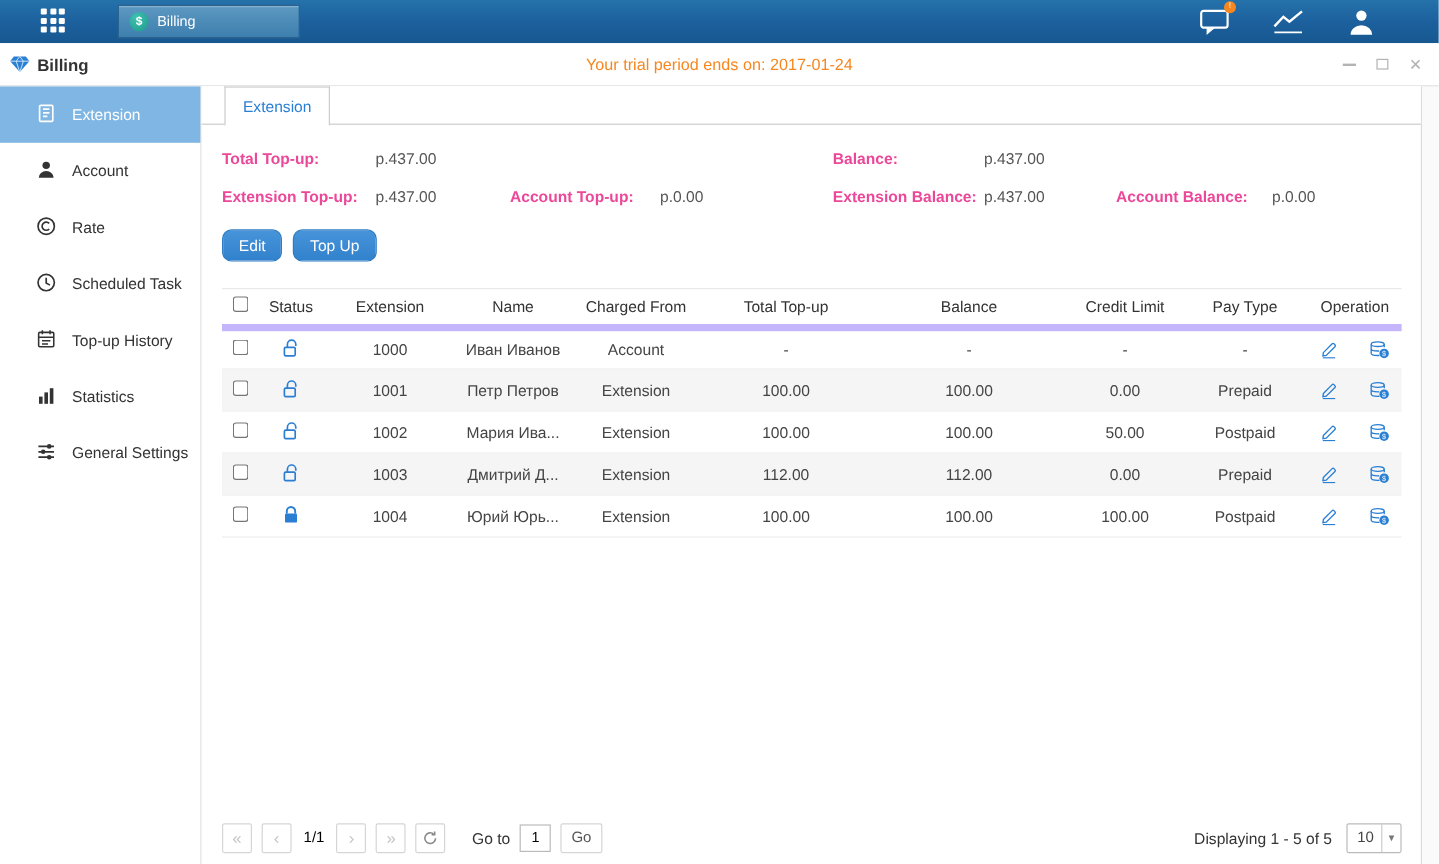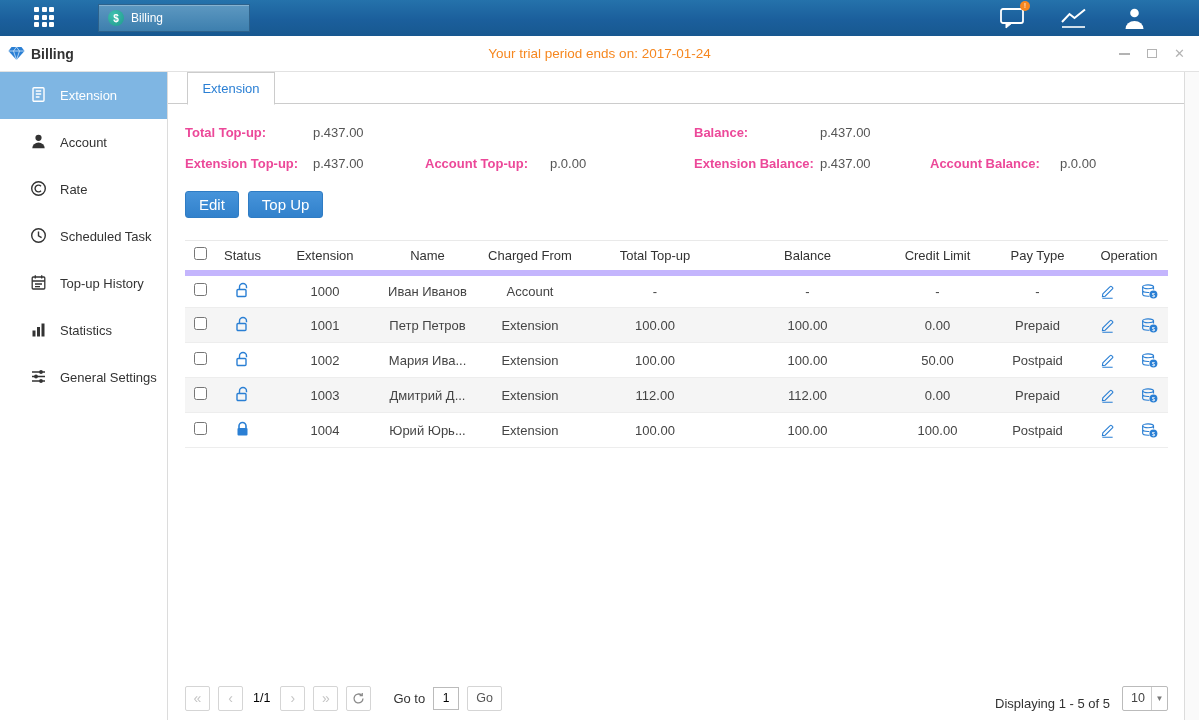--- a/index.html
+++ b/index.html
@@ -88,23 +88,23 @@
     grid-auto-rows: 31px; align-items: center; font-size: 13px;
   }
   .sum-label { font-weight: bold; color: #ec4899; }
   .sum-value { color: #555; }
   .c1 { grid-column: 1; } .c2 { grid-column: 2; } .c3 { grid-column: 3; } .c4 { grid-column: 4; }
   .c5 { grid-column: 5; } .c6 { grid-column: 6; } .c7 { grid-column: 7; } .c8 { grid-column: 8; }
   .r1 { grid-row: 1; } .r2 { grid-row: 2; }
 
   .btn-row { margin-top: 12px; display: flex; gap: 9px; }
   .btn-blue {
-    height: 27px; padding: 0 13px; border: 1px solid #2f7cc4; border-radius: 3px;
+    height: 27px; padding: 0 13px; border: 1px solid #2f7cc4; border-radius: 8px;
     background: linear-gradient(180deg, #4794da, #3181cc);
-    color: #fff; font-size: 15px; font-family: "Liberation Sans", sans-serif; cursor: pointer;
+    color: #fff; font-size: 13px; font-family: "Liberation Sans", sans-serif; cursor: pointer;
   }
 
   
   .ext-table { margin-top: 22px; width: 983px; border-collapse: collapse; table-layout: fixed; }
   .ext-table th {
     height: 32px; font-size: 13px; font-weight: normal; color: #333;
     border-top: 1px solid #e9e9e9; border-bottom: 6px solid #c4b5fd; text-align: center;
   }
   .ext-table td {
     height: 35px; font-size: 13px; color: #444; text-align: center;
@@ -129,21 +129,21 @@
   .goto-label { margin-left: 14px; margin-right: 8px; }
   .goto-input {
     width: 26px; height: 23px; border: 1px solid #bbb; text-align: center; font-size: 12px;
     font-family: "Liberation Sans", sans-serif;
   }
   .go-btn {
     margin-left: 8px; height: 25px; padding: 0 8px; border: 1px solid #d5d5d5; background: #fff;
     border-radius: 2px; font-size: 12.5px; color: #555; cursor: pointer;
     font-family: "Liberation Sans", sans-serif;
   }
-  .pg-right { margin-left: auto; display: flex; align-items: flex-end; gap: 12px; }
+  .pg-right { margin-left: auto; display: flex; align-items: center; gap: 12px; }
   .page-size {
     width: 46px; height: 25px; border: 1px solid #bbb; border-radius: 2px; background: #fff;
     display: flex; align-items: center; cursor: pointer;
   }
   .page-size .val { flex: 1; padding-left: 8px; font-size: 12.5px; color: #444; }
   .page-size .arrow {
     width: 16px; align-self: stretch; border-left: 1px solid #ccc;
     display: flex; align-items: center; justify-content: center; font-size: 8px; color: #777;
   }
 </style>

